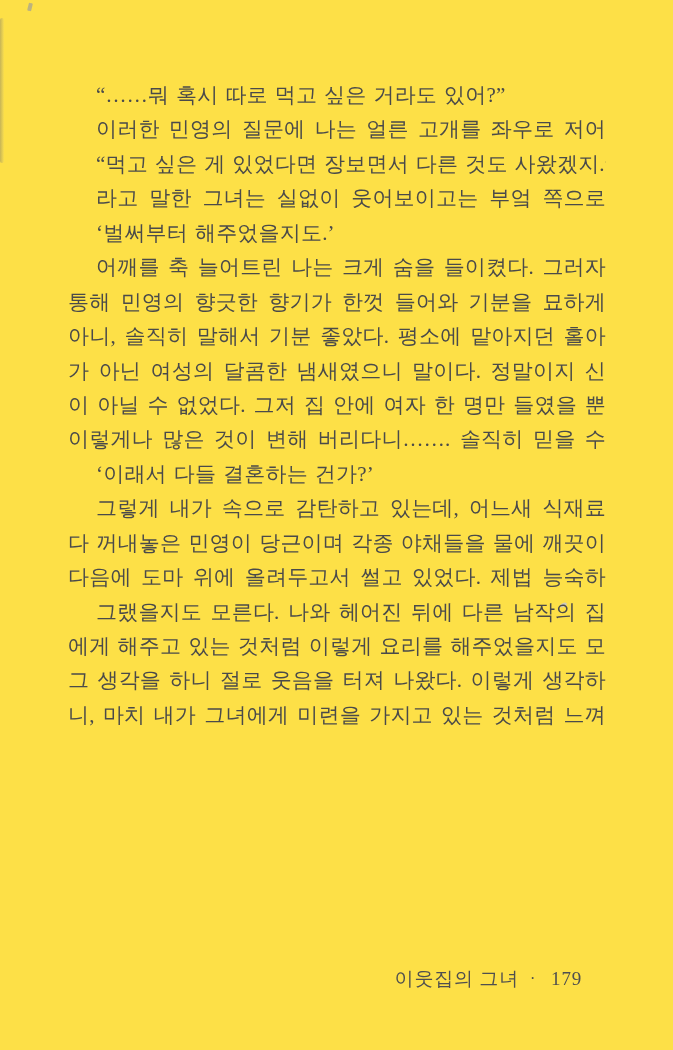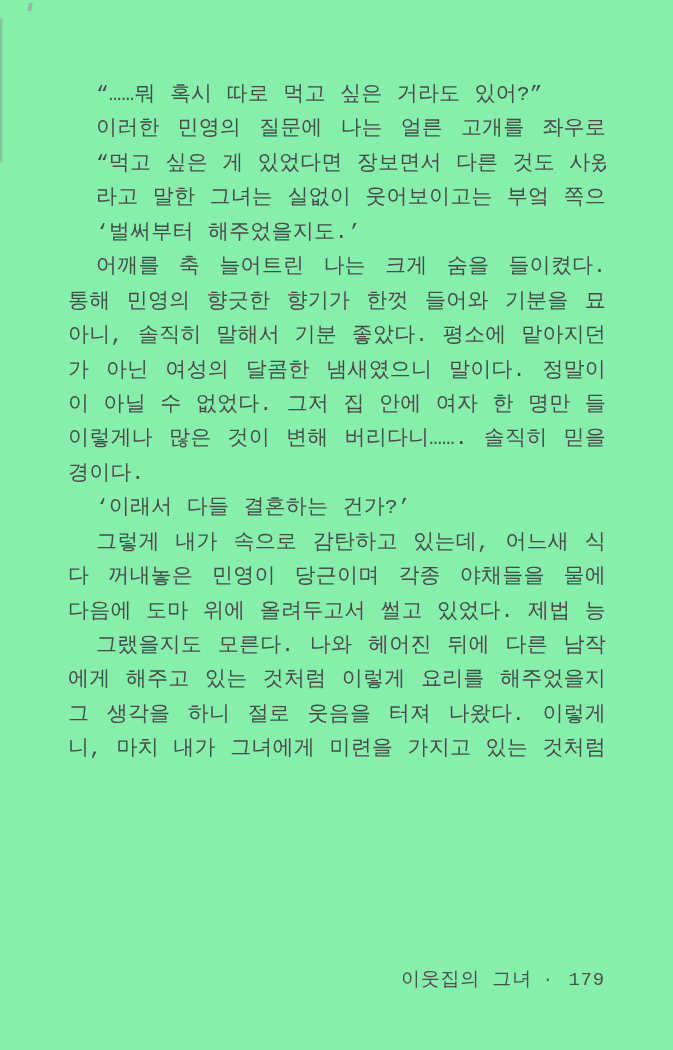--- a/index.html
+++ b/index.html
@@ -1,20 +1,20 @@
 <!DOCTYPE html>
 <html><head>
 <meta charset="utf-8">
 <style>
   html,body{margin:0;padding:0;background:#ffffff;}
   .page{
     position:relative;
     width:673px;height:1050px;
-    background:#86efac;
-    font-family:Liberation Mono, monospace;
+    background:#fde047;
+    font-family:Liberation Serif, serif;
     color:#4a4a4a;
     overflow:hidden;
   }
   .text-block{
     position:absolute;
     left:68px;top:78px;width:538px;
   }
   .line{
     font-size:21px;
     line-height:34.45px;
@@ -25,21 +25,21 @@
     white-space:nowrap;
   }
   .line.just{
     white-space:normal;
     text-align:justify;
     text-align-last:justify;
   }
   .line.indent{padding-left:28px;}
   .footer{
     position:absolute;
-    top:966px;right:68px;
+    top:966px;right:91px;
     font-size:19px;
     letter-spacing:0.8px;
     color:#4f4f4f;
   }
   .footer .dot{
     display:inline-block;
     margin:0 15px 0 11px;
     font-size:16px;
     vertical-align:1px;
   }
@@ -72,21 +72,20 @@
     <div class="line indent just">이러한 민영의 질문에 나는 얼른 고개를 좌우로 저어보이며 답</div>
     <div class="line indent">“먹고 싶은 게 있었다면 장보면서 다른 것도 사왔겠지.”</div>
     <div class="line indent just">라고 말한 그녀는 실없이 웃어보이고는 부엌 쪽으로 발걸음을</div>
     <div class="line indent">‘벌써부터 해주었을지도.’</div>
     <div class="line indent just">어깨를 축 늘어트린 나는 크게 숨을 들이켰다. 그러자 내 코를</div>
     <div class="line just">통해 민영의 향긋한 향기가 한껏 들어와 기분을 묘하게 만들었다.</div>
     <div class="line just">아니, 솔직히 말해서 기분 좋았다. 평소에 맡아지던 홀아비 냄새</div>
     <div class="line just">가 아닌 여성의 달콤한 냄새였으니 말이다. 정말이지 신기한 일</div>
     <div class="line just">이 아닐 수 없었다. 그저 집 안에 여자 한 명만 들였을 뿐인데</div>
     <div class="line just">이렇게나 많은 것이 변해 버리다니……. 솔직히 믿을 수 없는 광</div>
-    <div class="line">경이다.</div>
     <div class="line indent">‘이래서 다들 결혼하는 건가?’</div>
     <div class="line indent just">그렇게 내가 속으로 감탄하고 있는데, 어느새 식재료를 모두</div>
     <div class="line just">다 꺼내놓은 민영이 당근이며 각종 야채들을 물에 깨끗이 씻긴</div>
     <div class="line just">다음에 도마 위에 올려두고서 썰고 있었다. 제법 능숙하게 해내</div>
     <div class="line indent just">그랬을지도 모른다. 나와 헤어진 뒤에 다른 남작의 집에서 나</div>
     <div class="line just">에게 해주고 있는 것처럼 이렇게 요리를 해주었을지도 모른다.</div>
     <div class="line just">그 생각을 하니 절로 웃음을 터져 나왔다. 이렇게 생각하고 있으</div>
     <div class="line just">니, 마치 내가 그녀에게 미련을 가지고 있는 것처럼 느껴졌기 때</div>
   </div>
 

